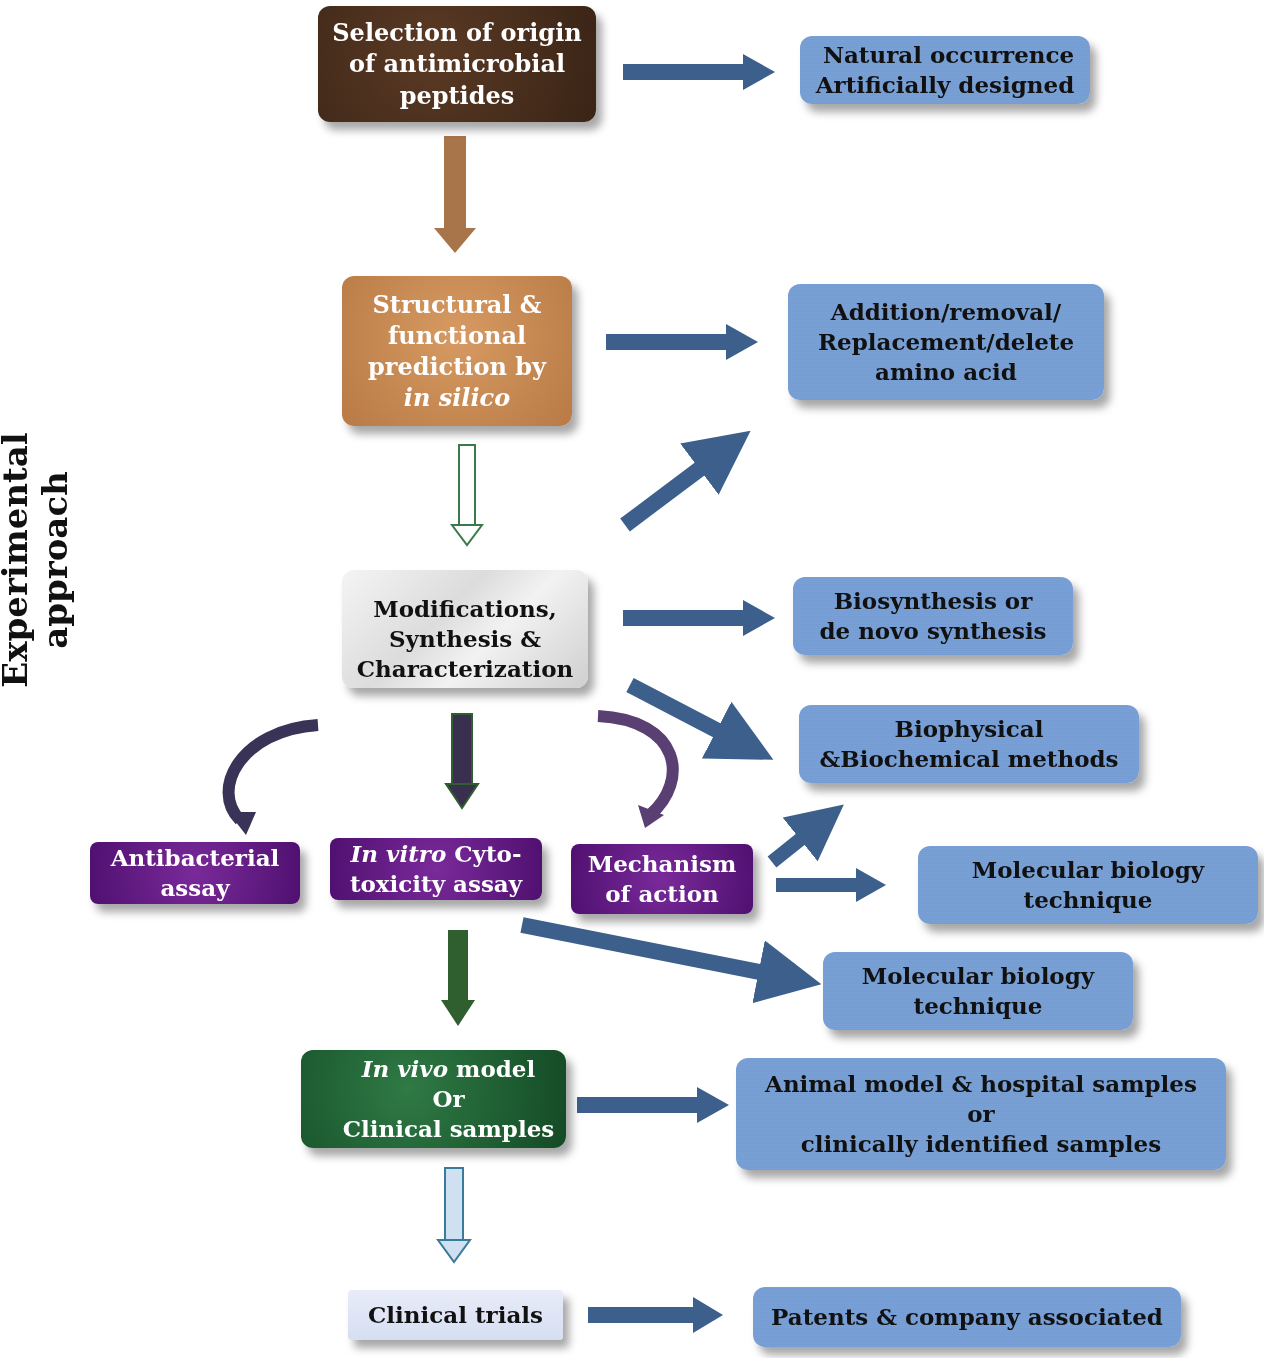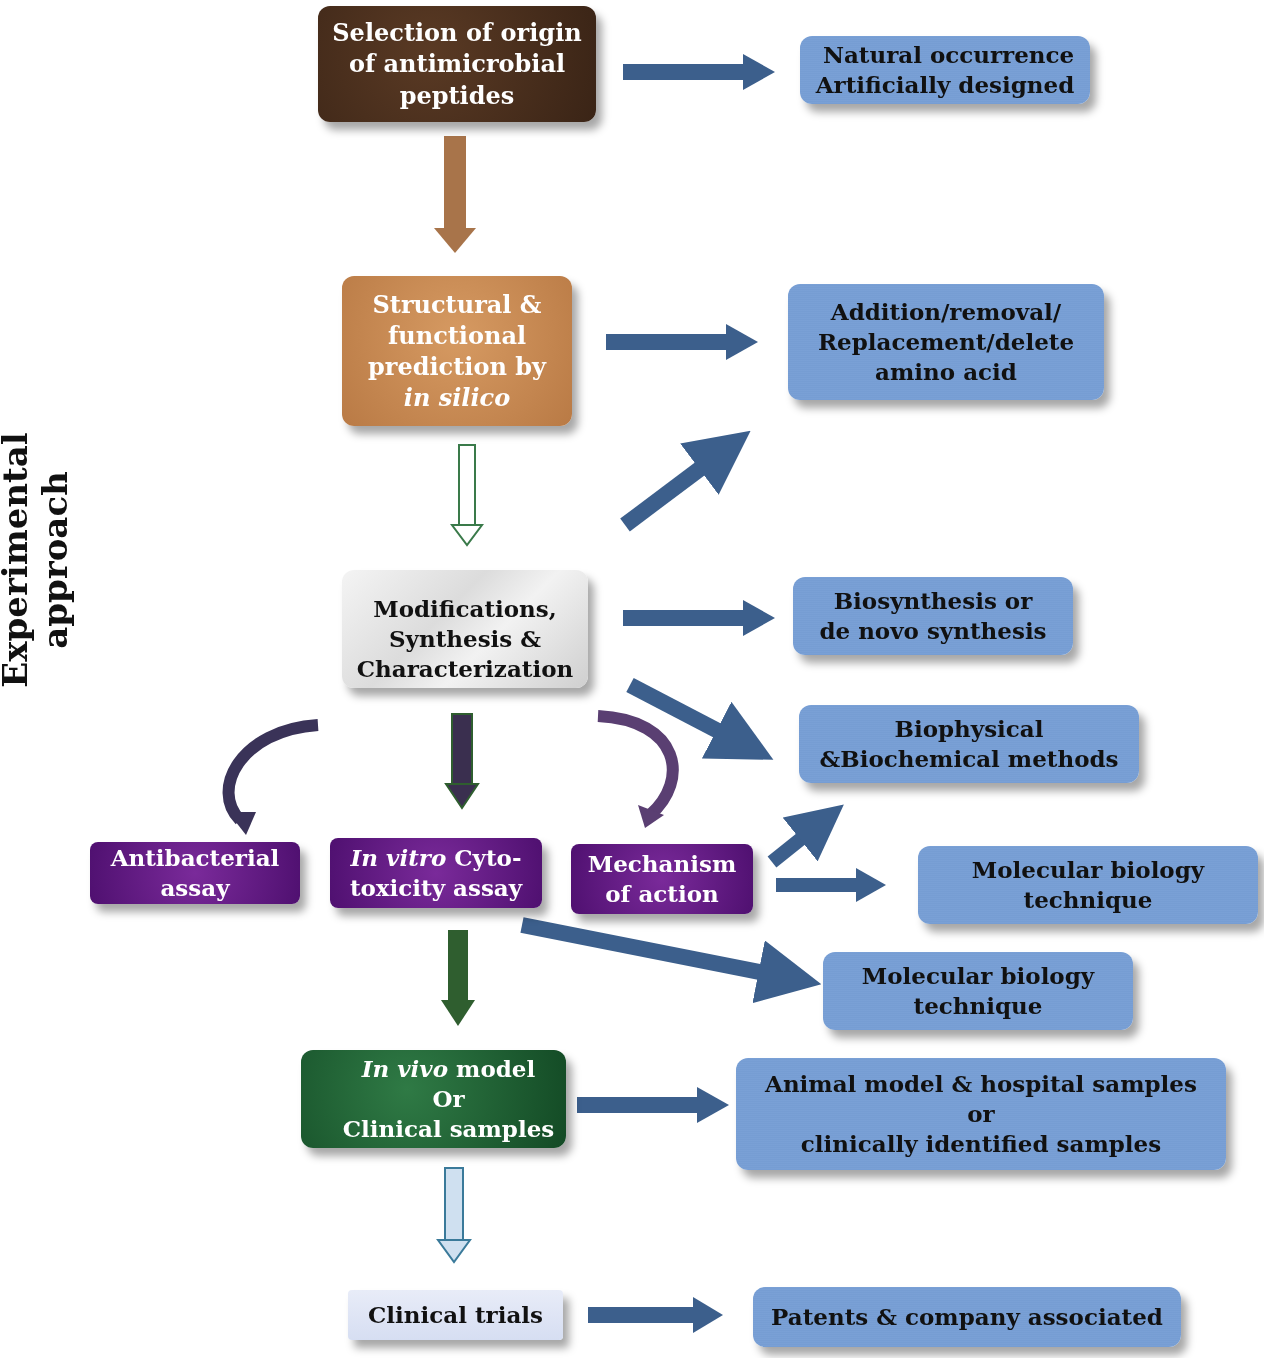--- a/index.html
+++ b/index.html
@@ -112,21 +112,21 @@
       <span>Synthesis &amp;</span>
       <span>Characterization</span>
     </div>
 </div>
 <div class="box purple" style="left:90px;top:842px;width:210px;height:62px;border-radius:8px;">
   <div>
       <span>Antibacterial</span>
       <span>assay</span>
     </div>
 </div>
-<div class="box purple" style="left:330px;top:838px;width:212px;height:70px;border-radius:8px;">
+<div class="box purple" style="left:330px;top:838px;width:212px;height:62px;border-radius:8px;">
   <div>
       <span><i style="font-style:italic">In vitro</i><span style="display:inline"> Cyto-</span></span>
       <span>toxicity assay</span>
     </div>
 </div>
 <div class="box purple" style="left:571px;top:844px;width:182px;height:70px;border-radius:8px;">
   <div>
       <span>Mechanism</span>
       <span>of action</span>
     </div>

